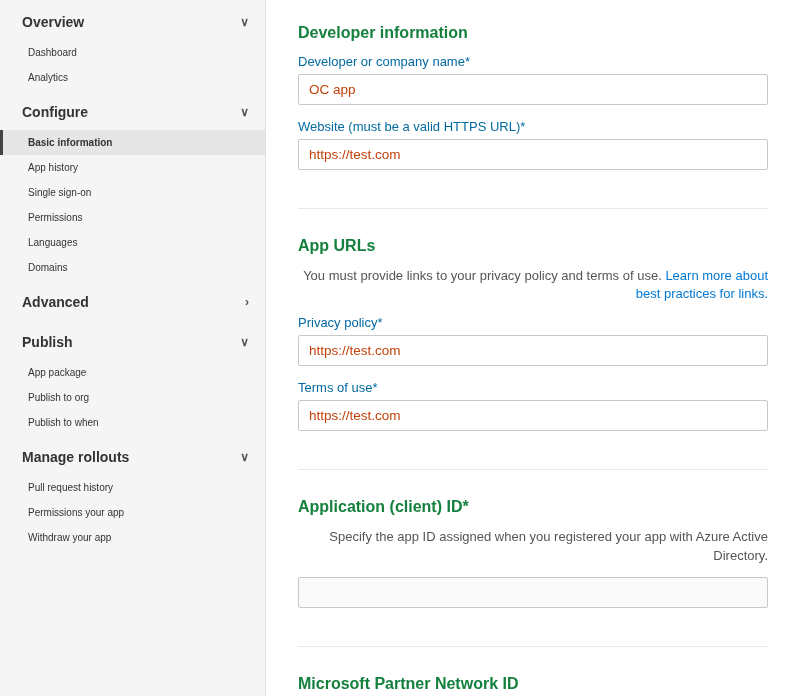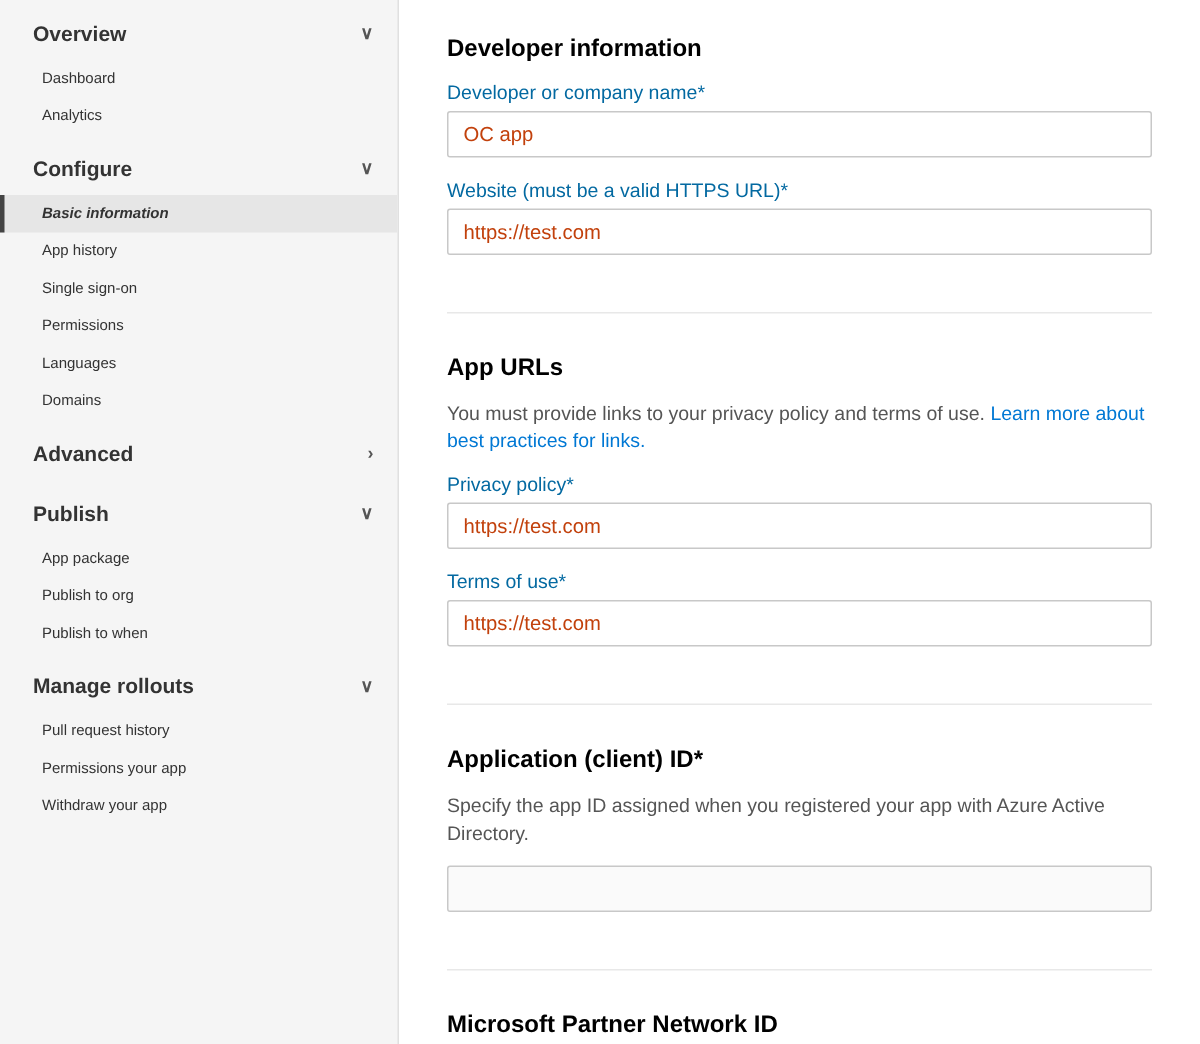--- a/index.html
+++ b/index.html
@@ -32,36 +32,35 @@
       padding: 7px 16px 7px 28px;
       cursor: pointer;
       font-size: 10px;
       color: #333;
     }
     .nav-item.active {
       background: #e6e6e6;
       font-weight: 600;
       border-left: 3px solid #444;
       padding-left: 25px;
-      font-style: italic;
     }
 
     
     #main {
       flex: 1;
       overflow-y: auto;
       padding: 24px 32px;
       background: #fff;
     }
 
     .section-title {
       font-size: 16px;
       font-weight: 700;
       margin-bottom: 12px;
-      color: #000000;
+      color: #15803d;
     }
     .field-label {
       font-size: 13px;
       color: #0369a1;
       margin-bottom: 5px;
     }
     .field-input {
       width: 100%;
       border: 1px solid #c8c8c8;
       border-radius: 2px;
@@ -78,20 +77,21 @@
       padding-bottom: 24px;
       border-bottom: 1px solid #e8e8e8;
     }
     .content-section:last-child { border-bottom: none; }
 
     .desc-text {
       font-size: 13px;
       color: #555;
       margin-bottom: 12px;
       line-height: 1.4;
+      text-align: right;
     }
     .desc-text a, .link-text {
       color: #0078d4;
       text-decoration: none;
     }
 
     .input-empty {
       background: #fafafa;
     }
   </style>

